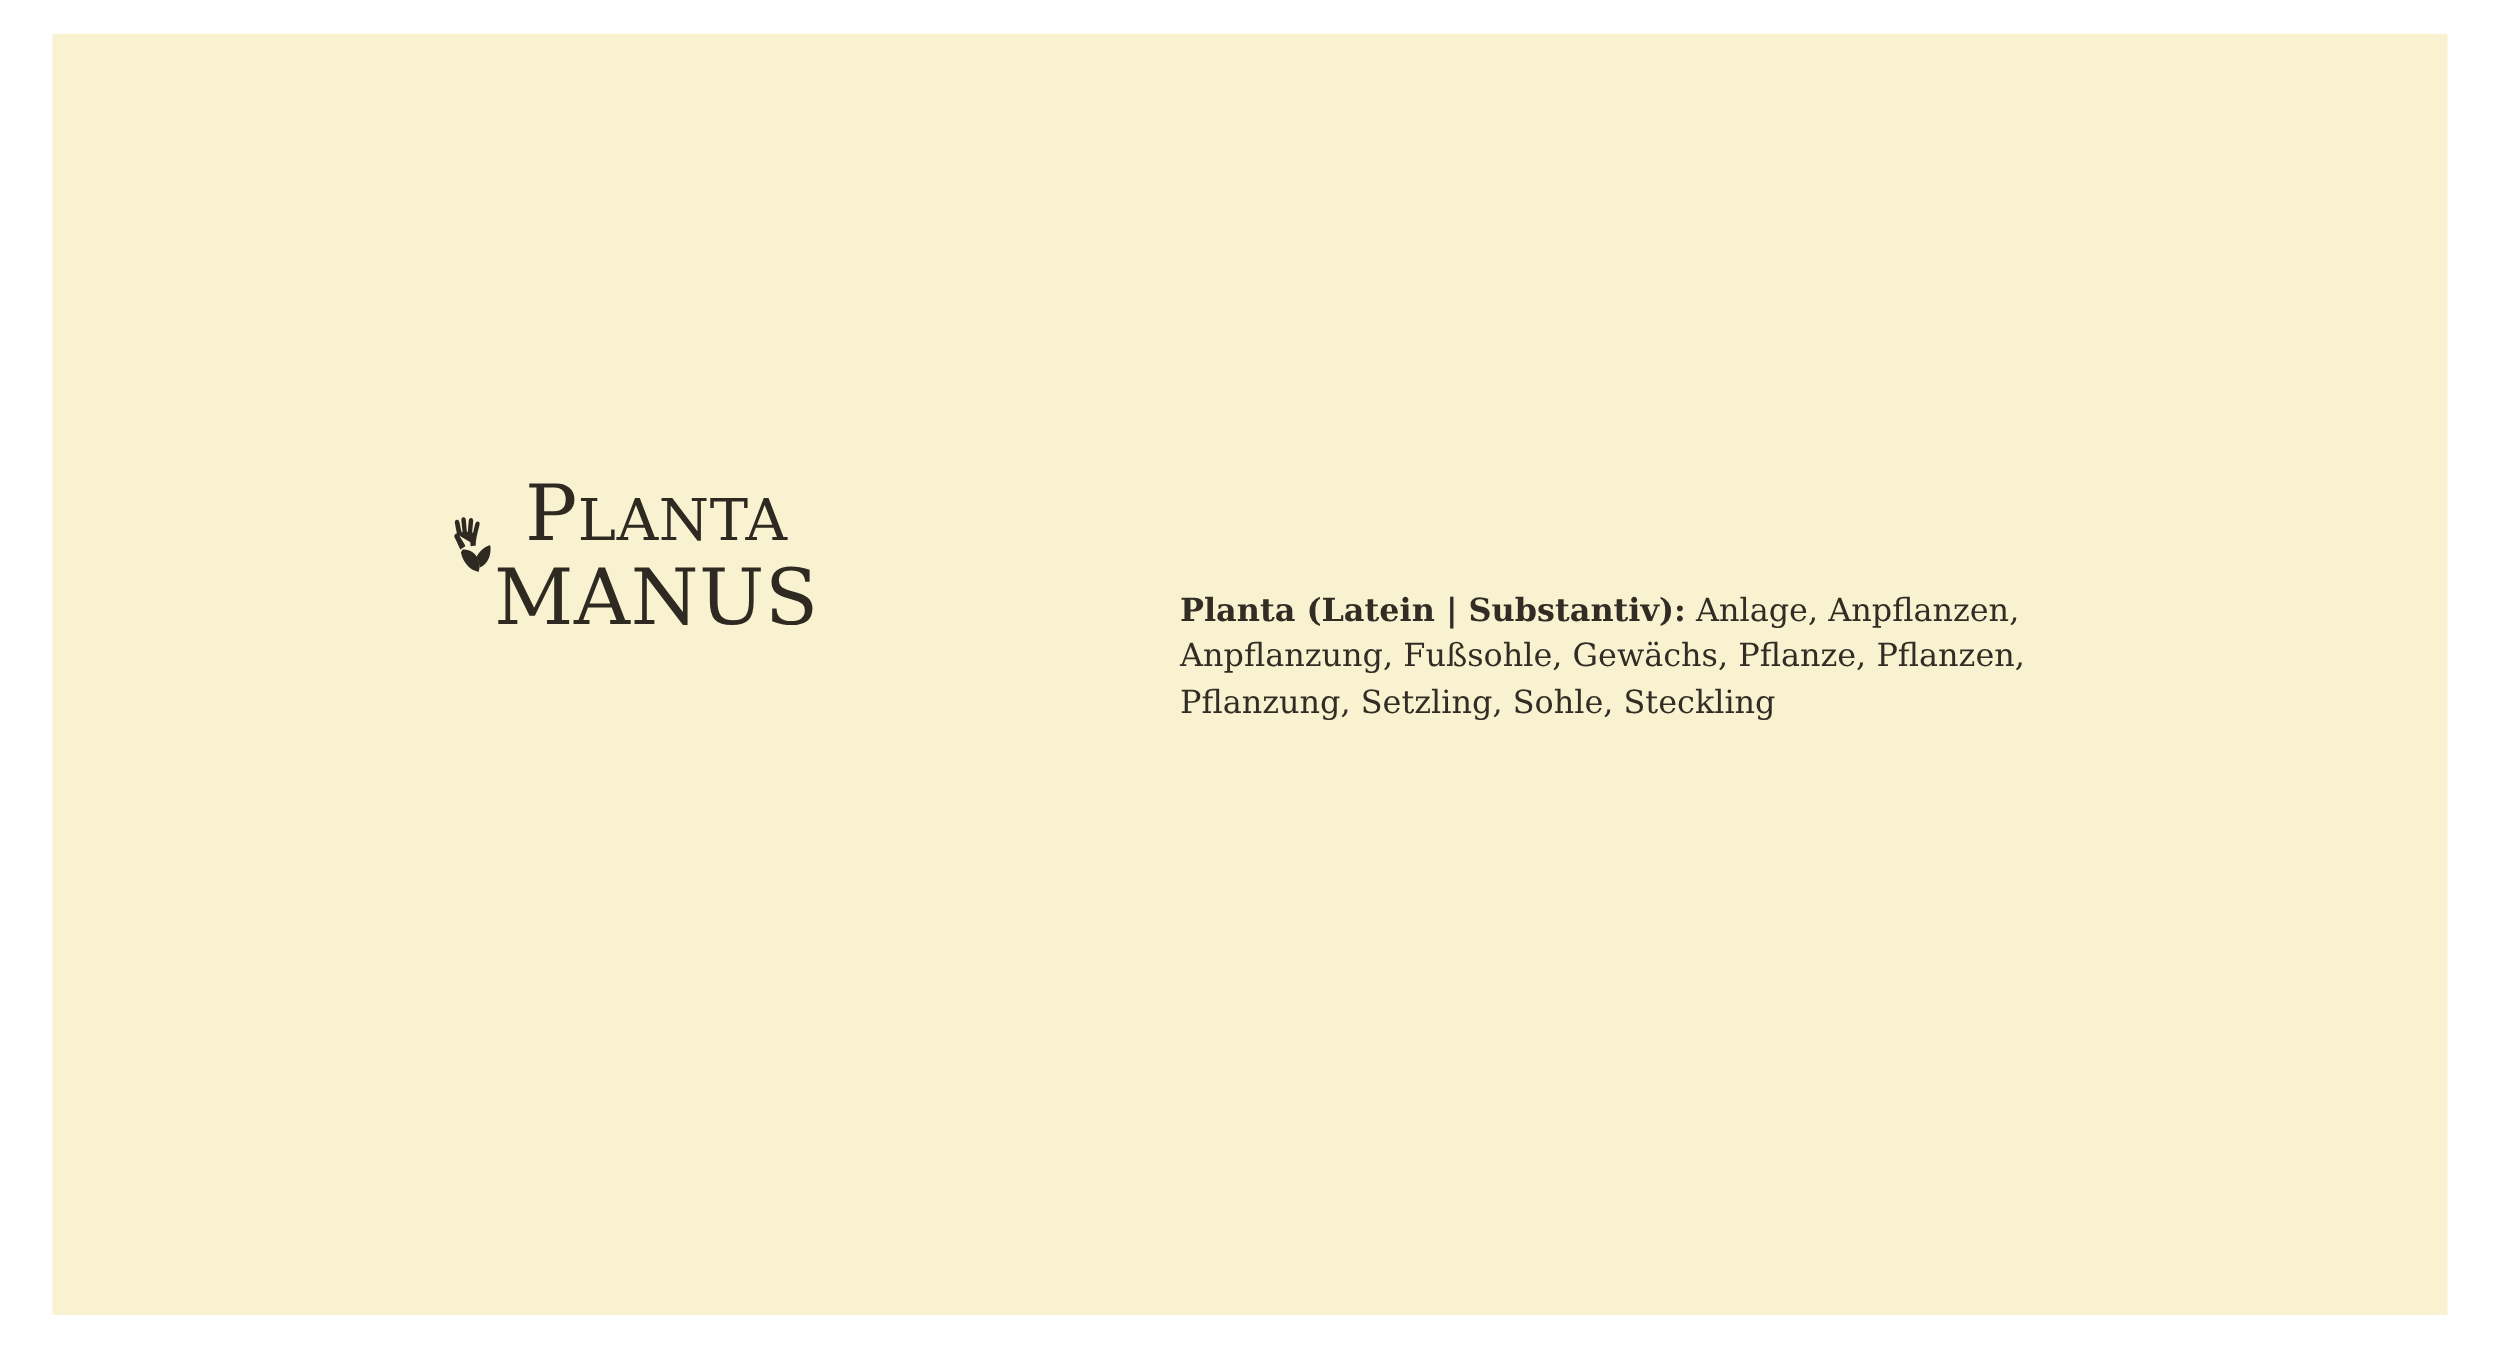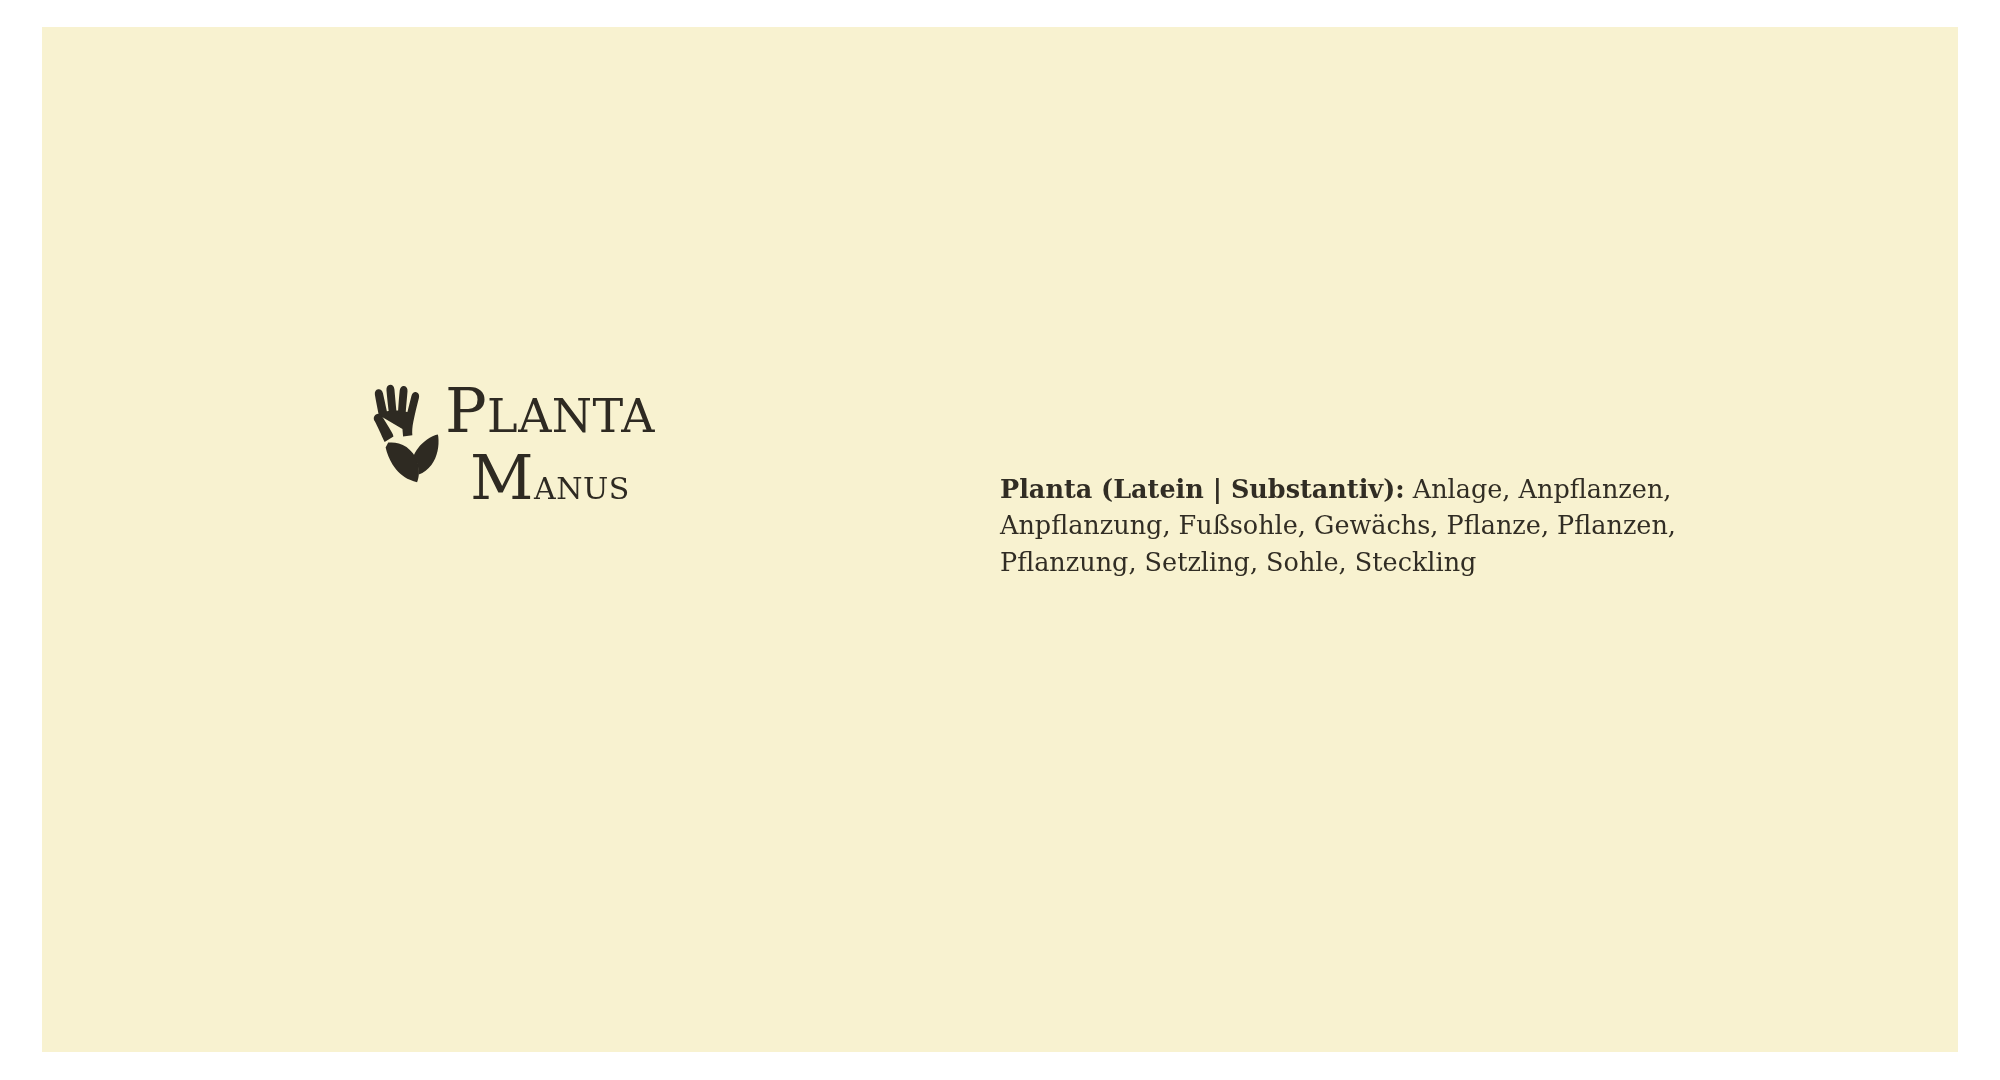--- a/index.html
+++ b/index.html
@@ -54,25 +54,25 @@
   }
   .word-bottom {
     font-family: "DejaVu Serif", serif;
     font-size: 62px;
     letter-spacing: 0.5px;
     display: block;
     font-weight: 400;
     margin-top: 6px;
   }
   .word-bottom .small-cap {
-    font-size: 30px;
+    font-size: 62px;
   }
   .definitions {
     position: absolute;
-    left: 958px;
+    left: 902px;
     top: 418px;
     width: 770px;
     color: #312d24;
   }
   .def-entry {
     font-family: "DejaVu Serif", serif;
     font-size: 25.5px;
     line-height: 1.45;
     margin-bottom: 38px;
   }

